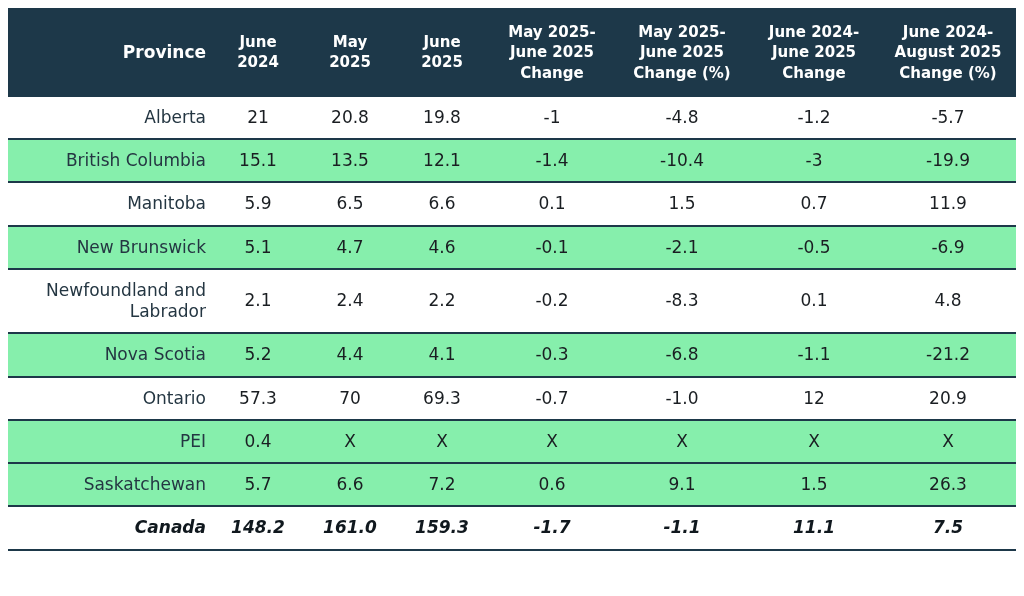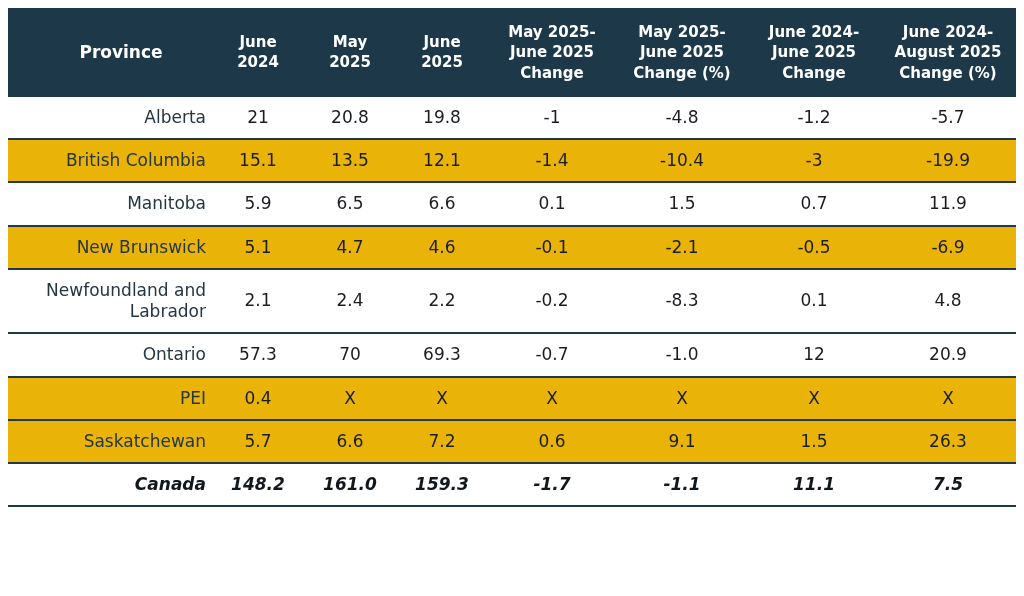--- a/index.html
+++ b/index.html
@@ -24,39 +24,39 @@
     background: #1d3849;
     color: #ffffff;
     font-weight: bold;
     font-size: 15px;
     line-height: 1.35;
     text-align: center;
     vertical-align: middle;
     padding: 14px 6px;
   }
   table.data-table thead th.province-head {
-    text-align: center;
+    text-align: right;
     padding-left: 28px;
     font-size: 17px;
   }
   table.data-table tbody td {
     font-size: 17px;
     line-height: 1.25;
     color: #1a1e22;
     text-align: center;
     vertical-align: middle;
     padding: 10px 6px;
     border-top: 2px solid #1d3849;
     background: #ffffff;
   }
   table.data-table tbody tr:first-child td {
     border-top: none;
   }
   table.data-table tbody tr.stripe td {
-    background: #eab308;
+    background: #86efac;
   }
   table.data-table tbody td.province-cell {
     text-align: right;
     padding-left: 10px;
     color: #243642;
   }
   table.data-table tbody tr.total td {
     font-weight: bold;
     border-bottom: 2px solid #1d3849;
     color: #10181e;
@@ -137,20 +137,30 @@
         <tr>
           <td class="province-cell">Newfoundland and Labrador</td>
           <td>2.1</td>
           <td>2.4</td>
           <td>2.2</td>
           <td>-0.2</td>
           <td>-8.3</td>
           <td>0.1</td>
           <td>4.8</td>
         </tr>
+        <tr class="stripe">
+          <td class="province-cell">Nova Scotia</td>
+          <td>5.2</td>
+          <td>4.4</td>
+          <td>4.1</td>
+          <td>-0.3</td>
+          <td>-6.8</td>
+          <td>-1.1</td>
+          <td>-21.2</td>
+        </tr>
         <tr>
           <td class="province-cell">Ontario</td>
           <td>57.3</td>
           <td>70</td>
           <td>69.3</td>
           <td>-0.7</td>
           <td>-1.0</td>
           <td>12</td>
           <td>20.9</td>
         </tr>

